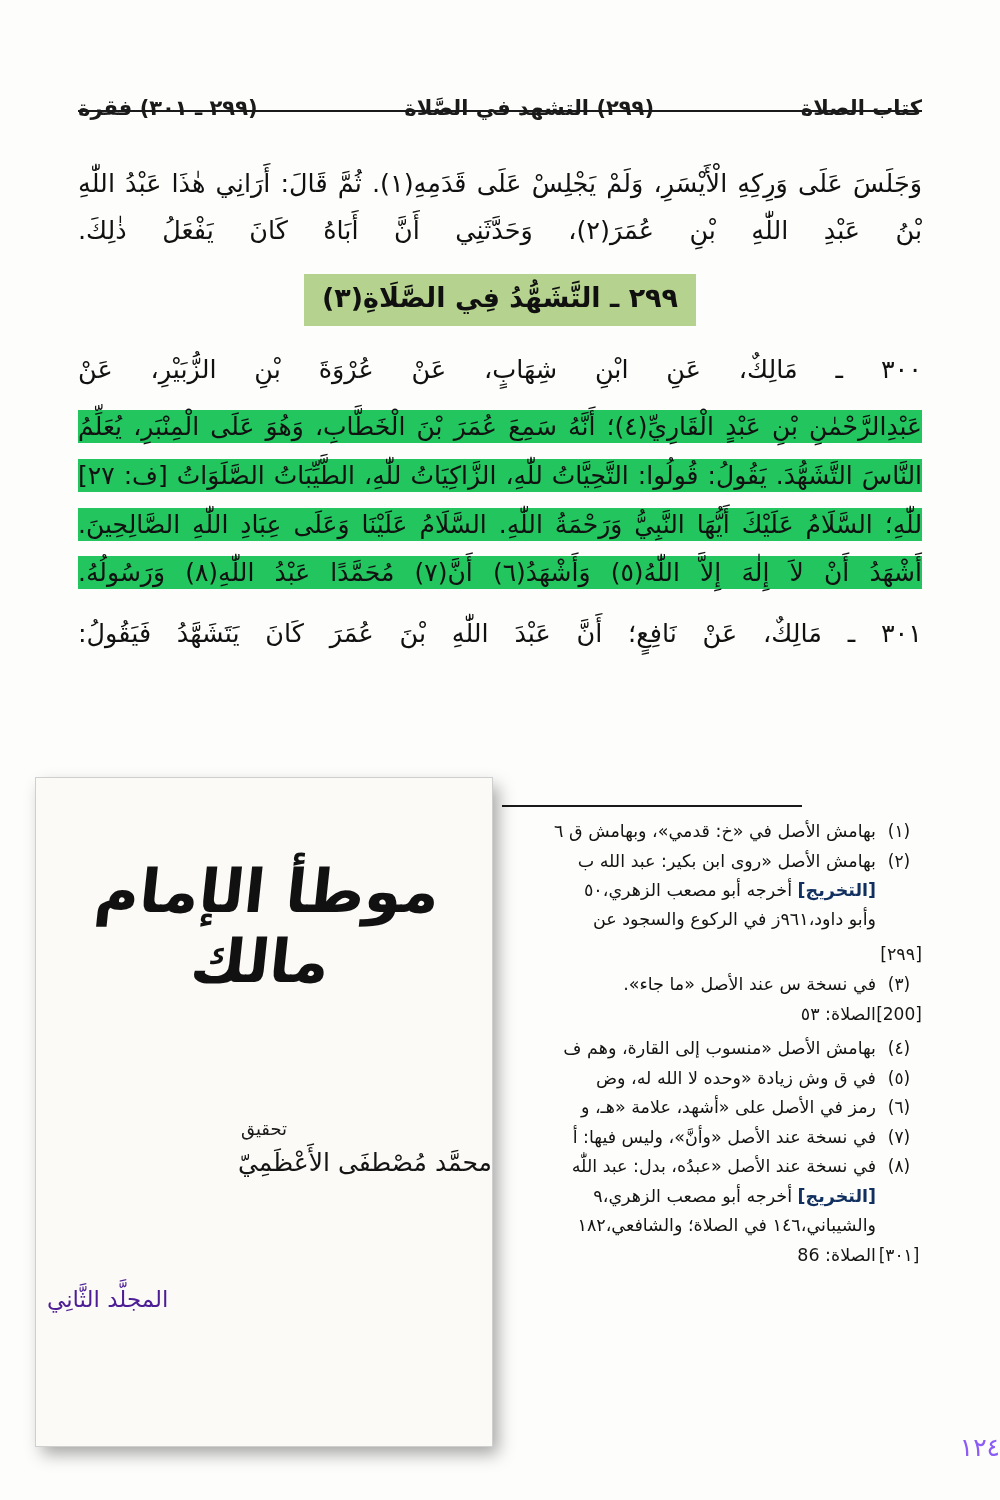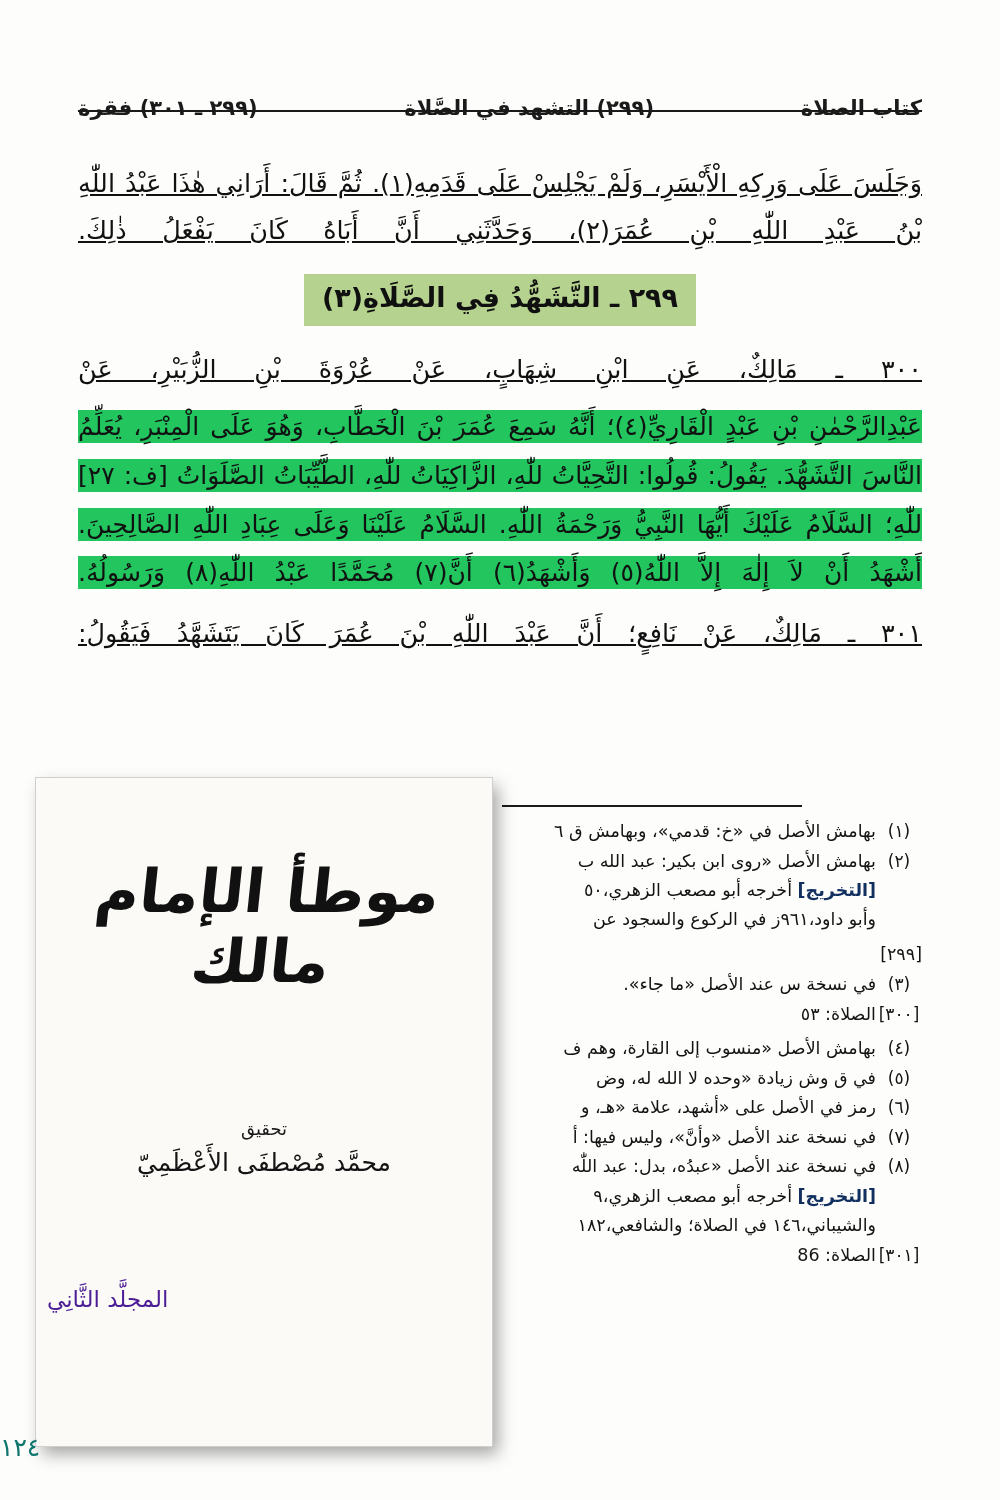--- a/index.html
+++ b/index.html
@@ -73,21 +73,20 @@
   .ar {
     direction: rtl;
     text-align: justify;
     text-align-last: justify;
     color: #111;
   }
   .para {
     font-size: 25.5px;
     line-height: 1.85;
     margin: 0 0 10px 0;
-    text-decoration: underline;
   }
 
   
   .section-title-wrap {
     margin: 20px 0 20px 0;
     text-align: center;
     text-align-last: center;
   }
   .section-title {
     display: inline-block;
@@ -193,21 +192,20 @@
     left: 0; right: 0;
     text-align: center;
     font-size: 18px;
     color: #1a1a1a;
     direction: rtl;
   }
   .cover-sub2 {
     position: absolute;
     top: 370px;
     left: 0; right: 0;
-    text-align: center;
     font-size: 25px;
     color: #141414;
     direction: rtl;
   }
   .cover-vol {
     position: absolute;
     top: 508px;
     left: 0; right: 0;
     text-align: left;
     font-size: 23px;
@@ -215,23 +213,23 @@
     direction: rtl;
     padding-left: 11px;
   }
 
   
   .page-number {
     position: absolute;
     bottom: 38px;
     left: 0;
     right: 0;
-    text-align: left;
+    text-align: right;
     font-size: 25px;
-    color: #0f766e;
+    color: #8b5cf6;
     direction: rtl;
   }
 </style>
 </head>
 <body>
 
 <div class="page">
 
   <div class="header">
     <span class="h-right">كتاب الصلاة</span>
@@ -278,21 +276,21 @@
     <div class="fn-ref">
       <span class="bk">[٢٩٩]</span>
     </div>
 
     <div class="fn-line">
       <span class="fn-num">(٣)</span>
       <span class="fn-text">في نسخة س عند الأصل «ما جاء».</span>
     </div>
 
     <div class="fn-line">
-      <span class="fn-num">[٣٠٠]</span>
+      <span class="fn-num">[200]</span>
       <span class="fn-text">الصلاة: ٥٣</span>
     </div>
 
     <div class="fn-line" style="margin-top:6px;">
       <span class="fn-num">(٤)</span>
       <span class="fn-text">بهامش الأصل «منسوب إلى القارة، وهم ف</span>
     </div>
     <div class="fn-line">
       <span class="fn-num">(٥)</span>
       <span class="fn-text">في ق وش زيادة «وحده لا الله له، وض</span>

